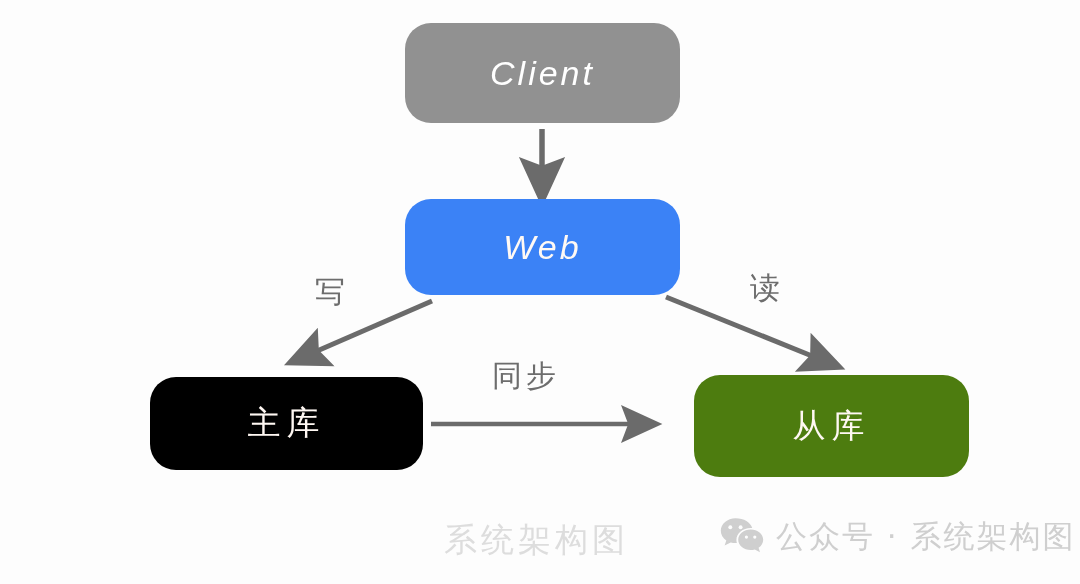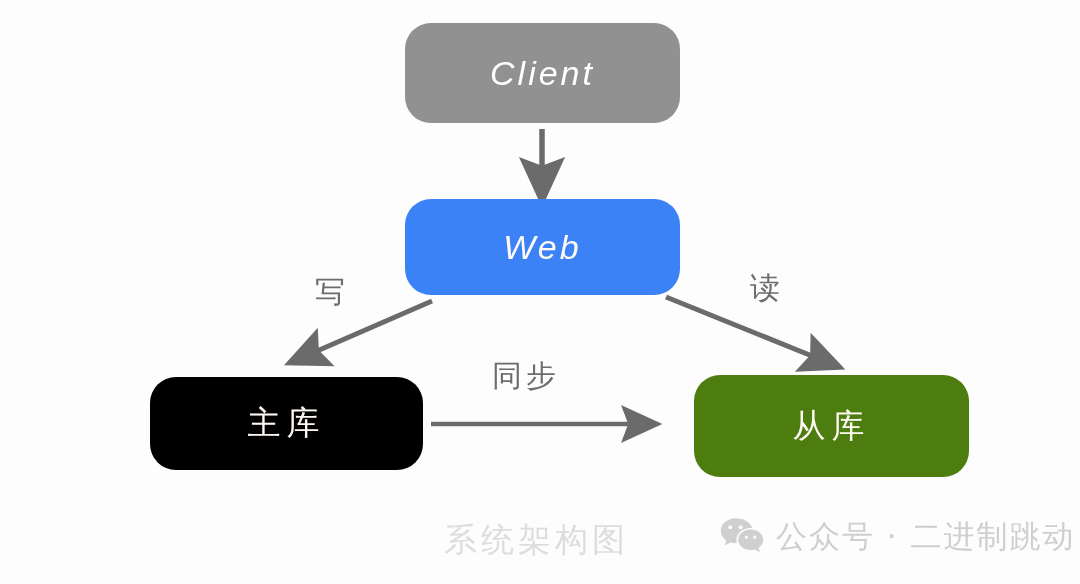--- a/index.html
+++ b/index.html
@@ -180,16 +180,16 @@
     <span class="wechat-icon">
       <svg width="44" height="38" viewBox="0 0 44 38">
         <path d="M15.6 2.2C7.4 2.2 0.8 7.8 0.8 14.7c0 3.9 2.1 7.4 5.5 9.7L4.6 29.6l6.1-3.2c1.6 0.5 3.2 0.7 4.9 0.7 0.4 0 0.9 0 1.3-0.1-0.3-1-0.5-2-0.5-3.1 0-6.6 6.4-11.9 14.3-11.9 0.5 0 1 0 1.5 0.1C30.7 6.3 23.9 2.2 15.6 2.2z" fill="#cfcfcf"></path>
         <circle cx="10.3" cy="11.3" r="1.95" fill="#fdfdfd"></circle>
         <circle cx="20.6" cy="11.3" r="1.95" fill="#fdfdfd"></circle>
         <path d="M43.2 23.8c0-5.7-5.6-10.3-12.5-10.3s-12.5 4.6-12.5 10.3c0 5.7 5.6 10.3 12.5 10.3 1.4 0 2.8-0.2 4.1-0.6l5.2 2.7-1.4-4.4C41.4 29.9 43.2 27 43.2 23.8z" fill="#cfcfcf"></path>
         <circle cx="26.4" cy="21.1" r="1.6" fill="#fdfdfd"></circle>
         <circle cx="34.8" cy="21.1" r="1.6" fill="#fdfdfd"></circle>
       </svg>
     </span>
-    <span class="brand-text">公众号 · 二进制跳动</span>
+    <span class="brand-text">公众号 · 系统架构图</span>
   </div>
 
 </div>
 
 </body></html>

